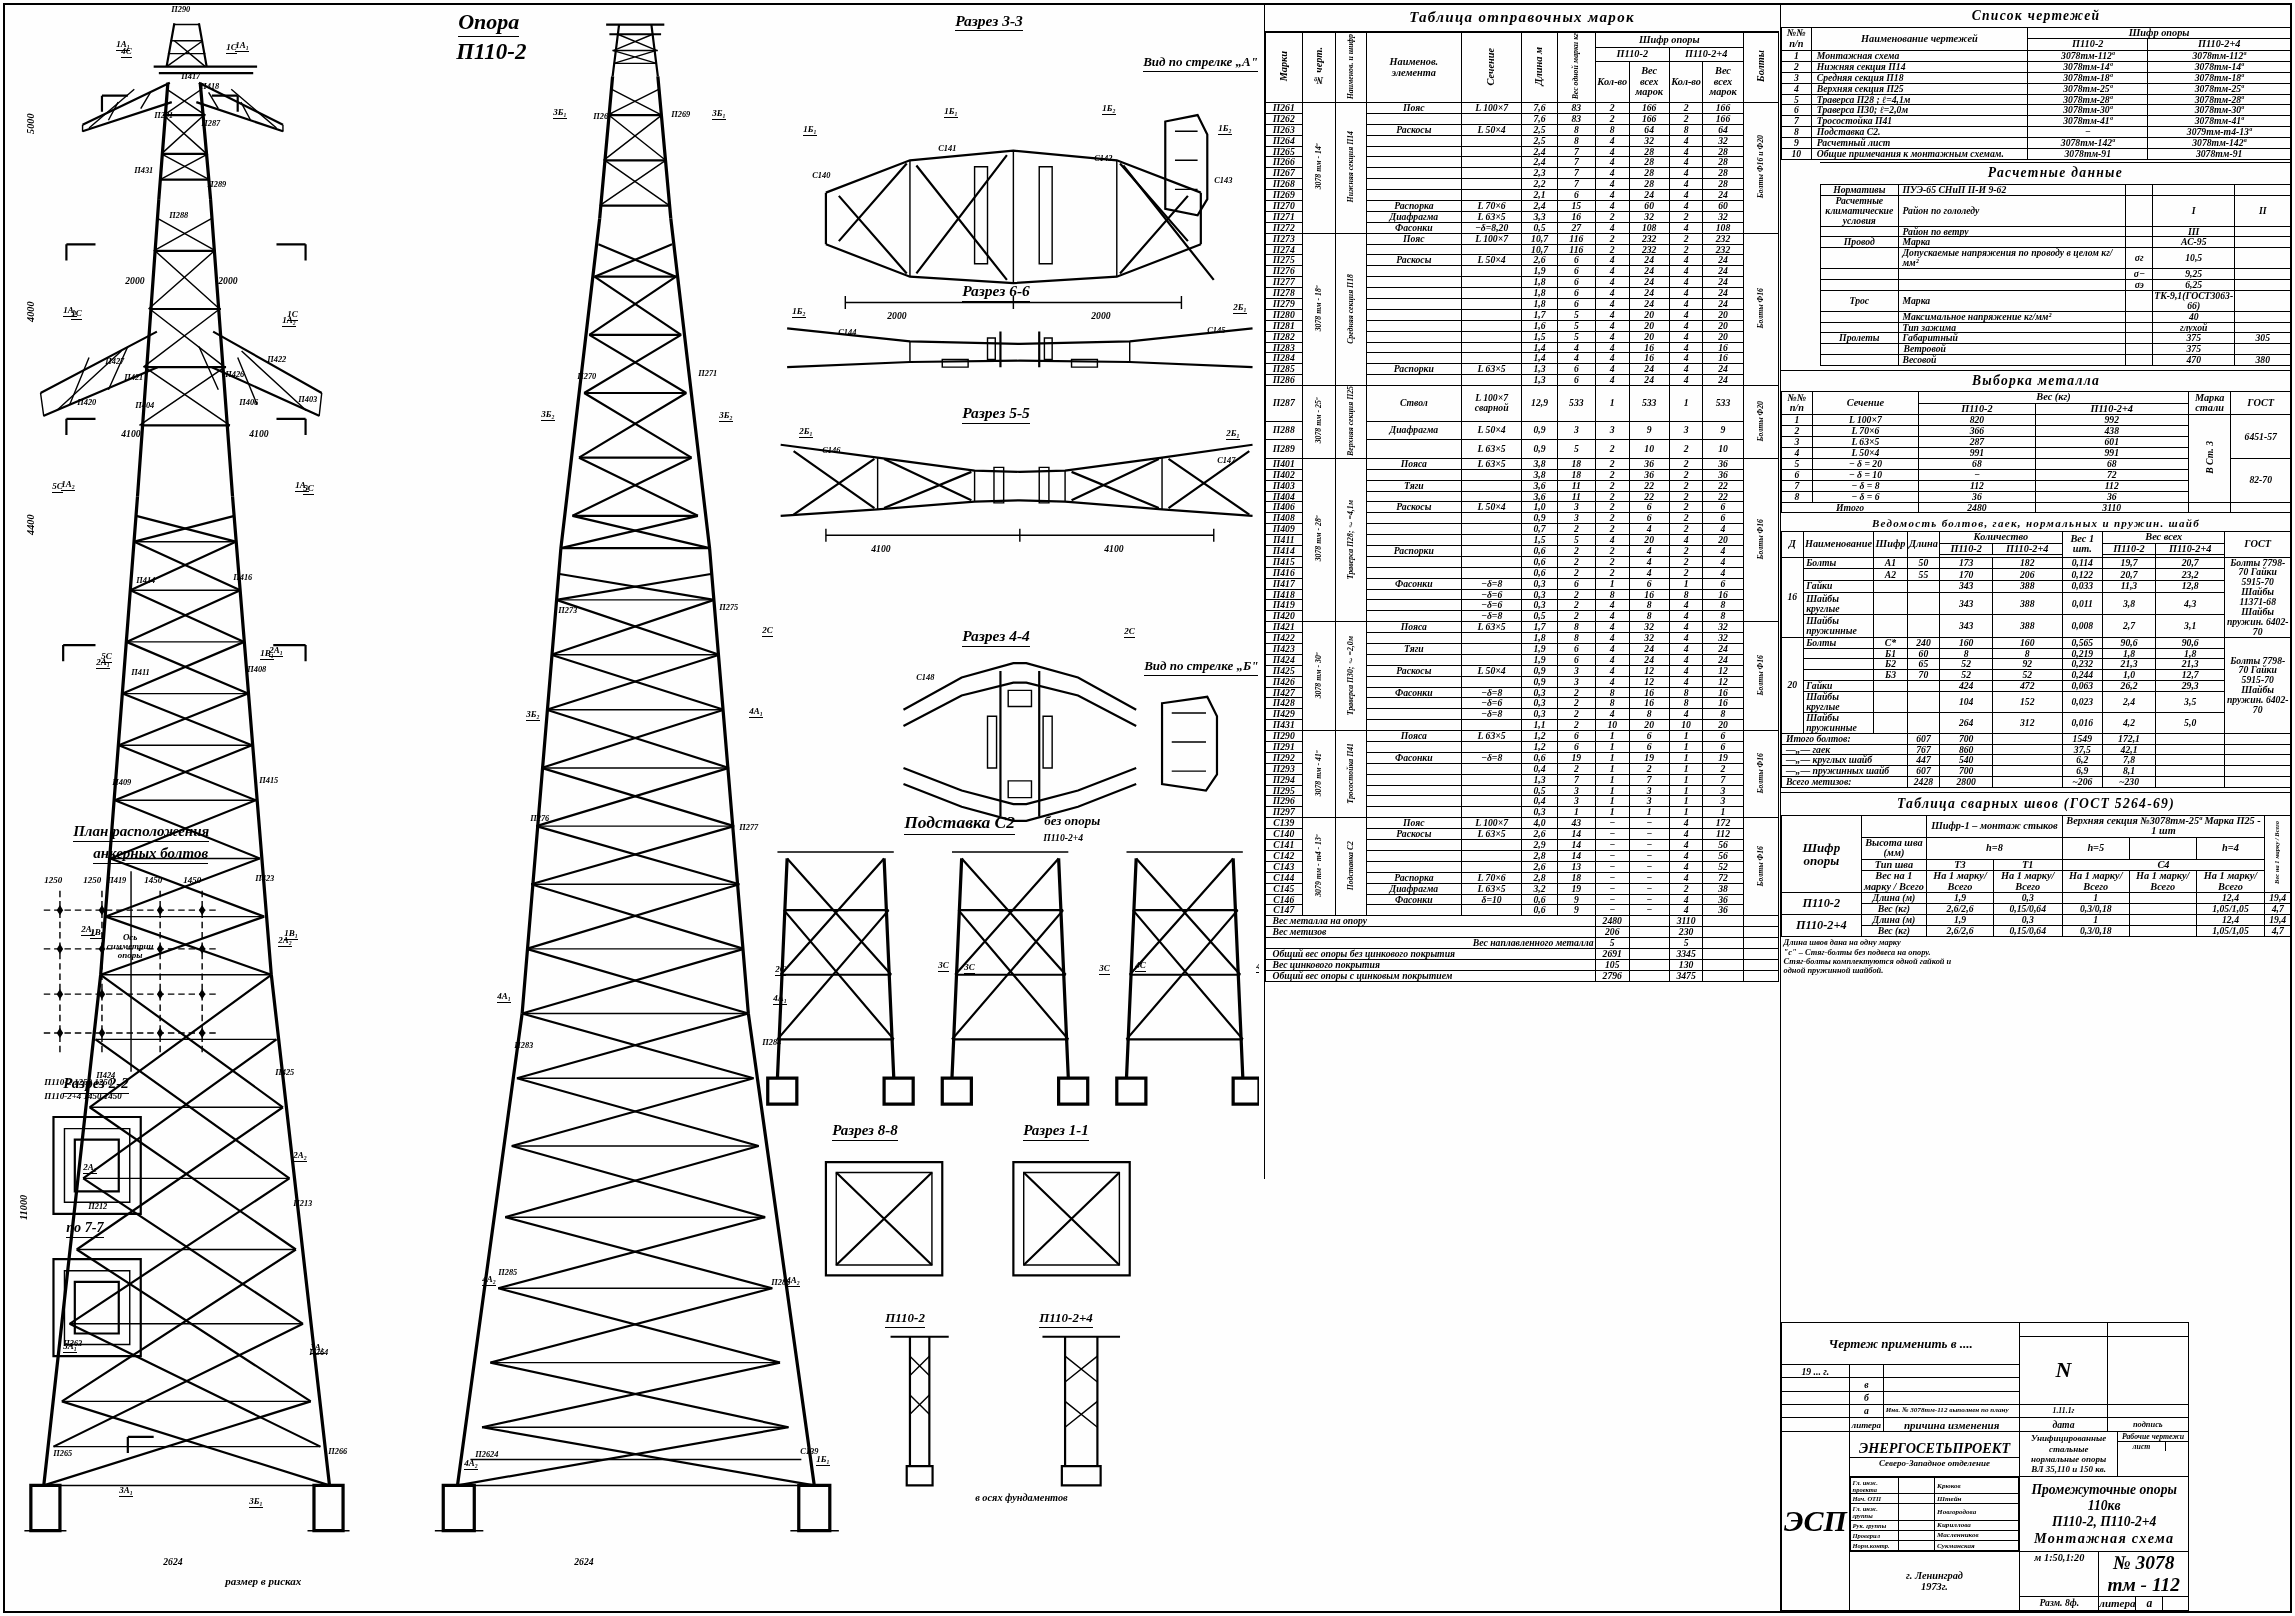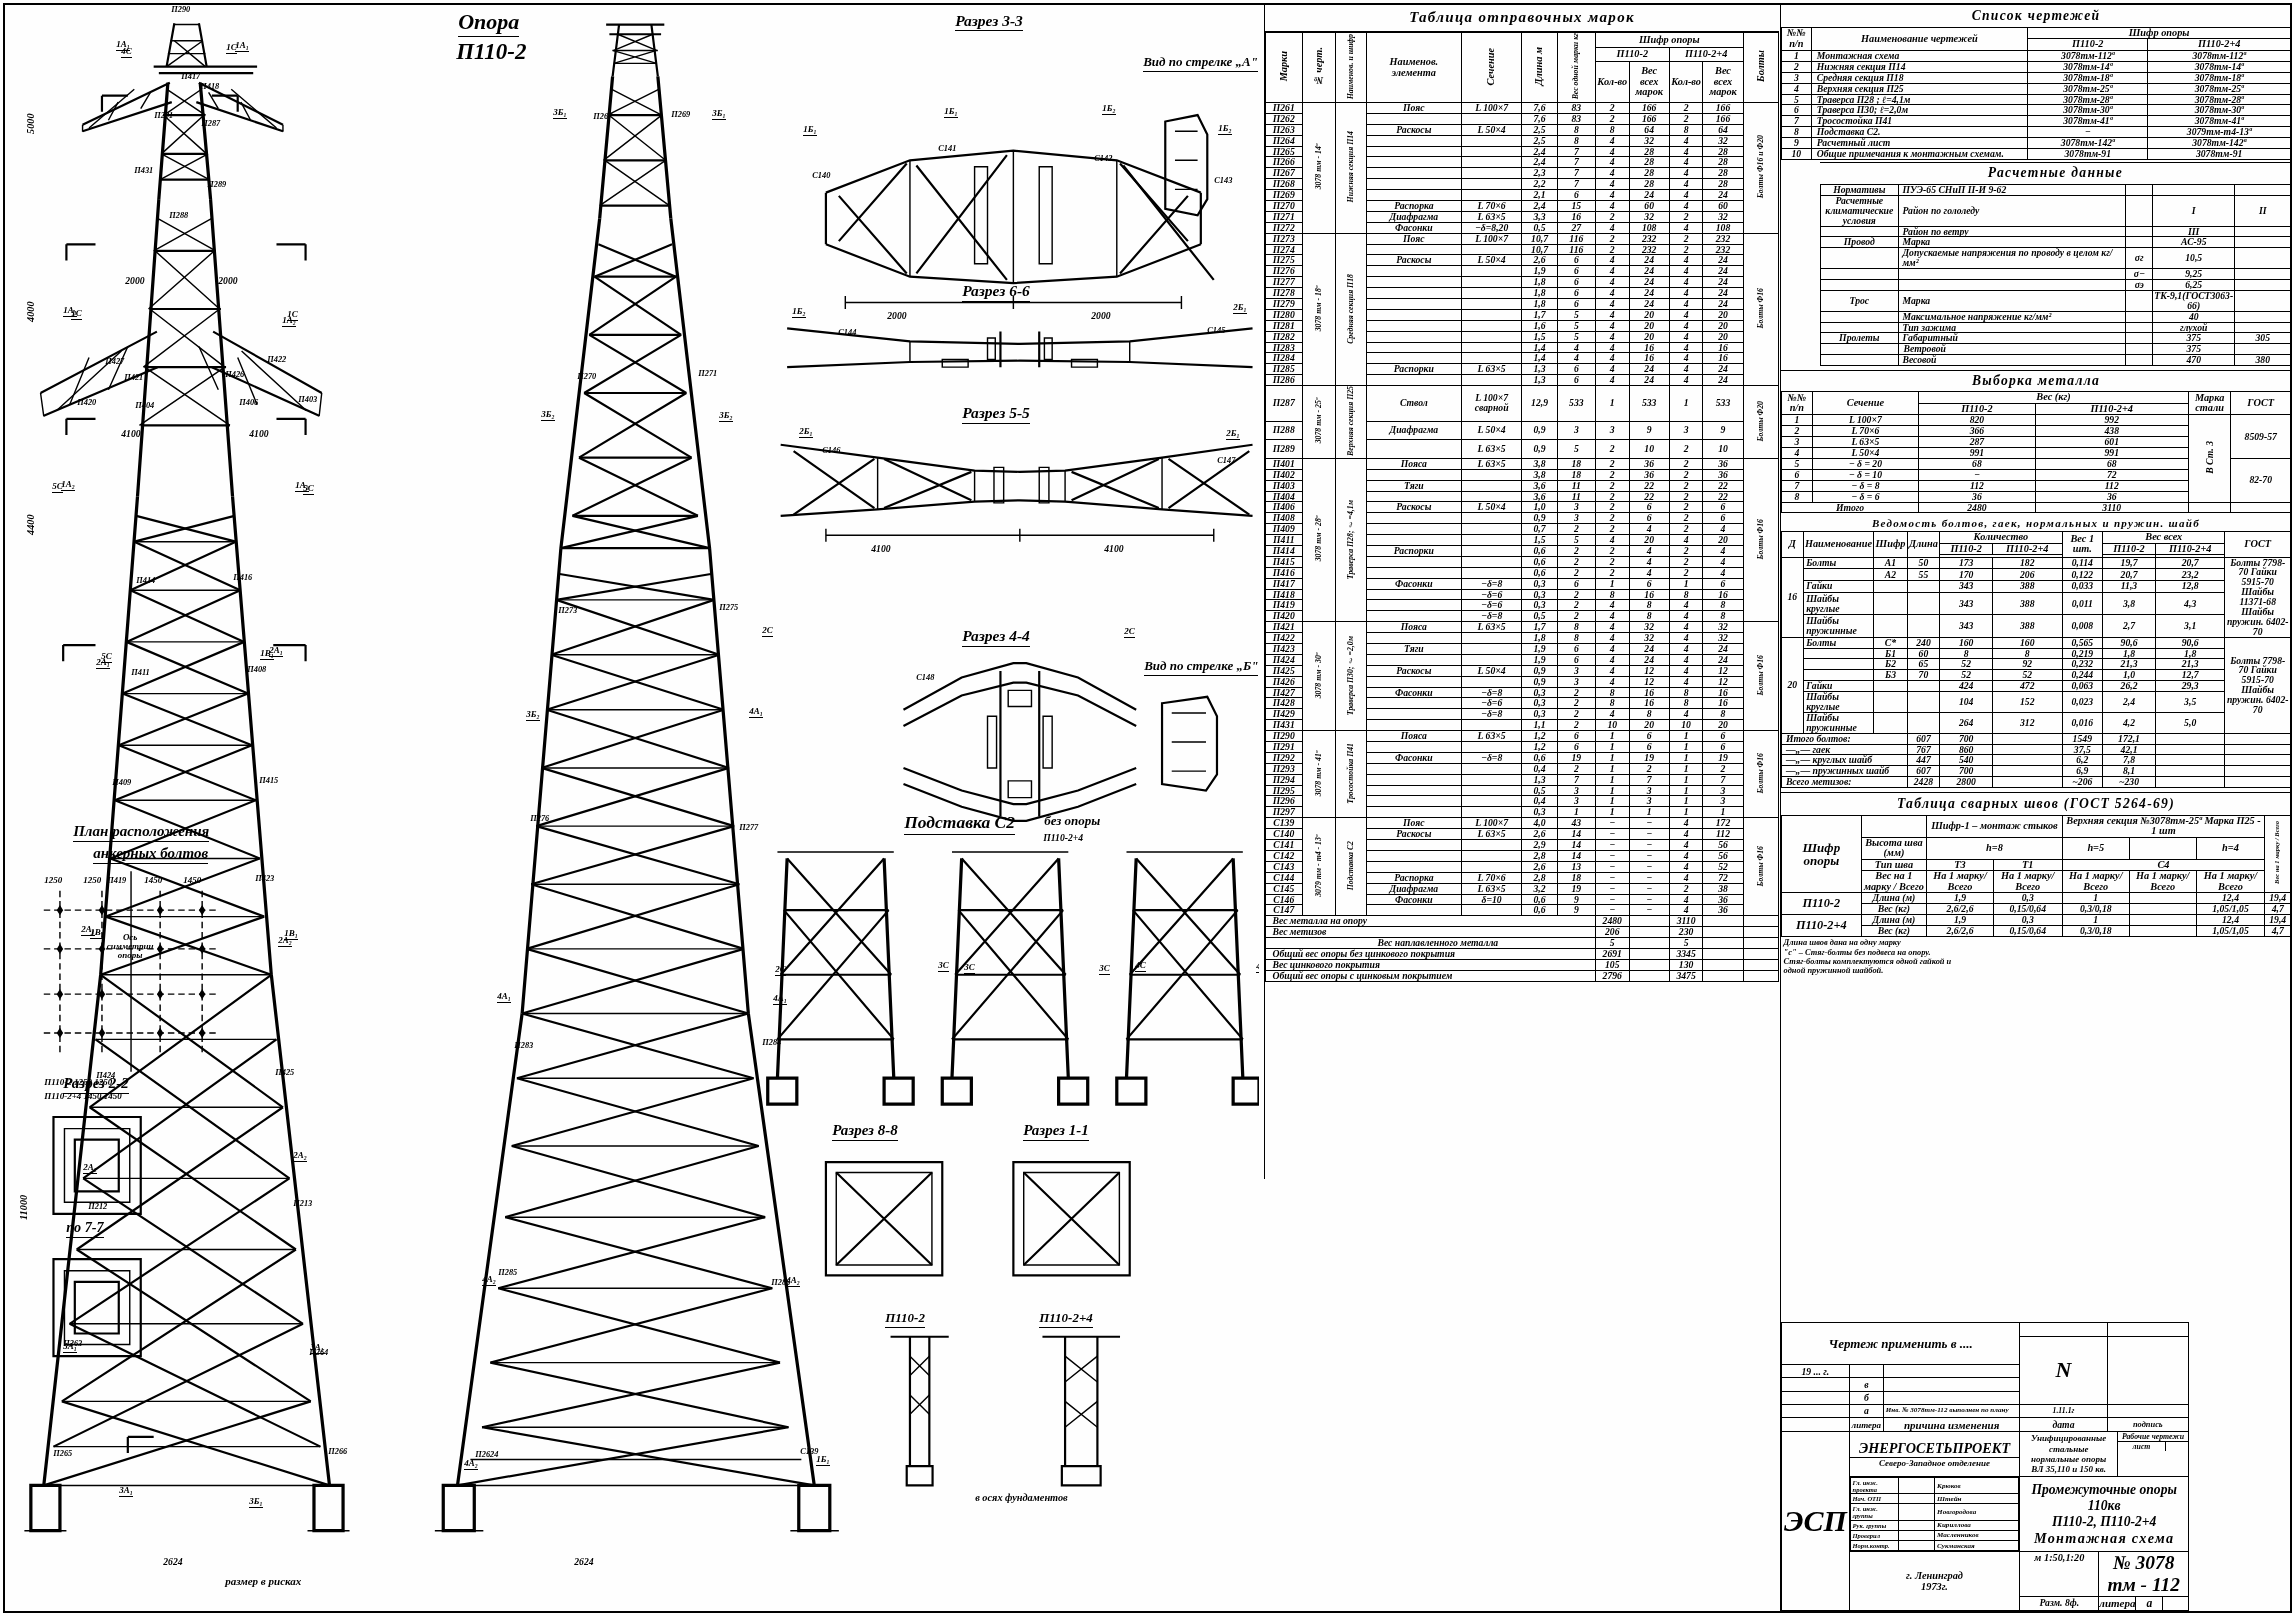--- a/index.html
+++ b/index.html
@@ -1243,21 +1243,21 @@
             </tr>
             <tr>
               <td colspan="7" class="sm" style="text-align:left;padding-left:6.5px">Вес метизов</td>
               <td class="sm">206</td>
               <td></td>
               <td class="sm">230</td>
               <td></td>
               <td></td>
             </tr>
             <tr>
-              <td colspan="7" class="sm" style="text-align:center;padding-left:16px">Вес наплавленного металла</td>
+              <td colspan="7" class="sm" style="text-align:right;padding-left:16px">Вес наплавленного металла</td>
               <td class="sm">5</td>
               <td></td>
               <td class="sm">5</td>
               <td></td>
               <td></td>
             </tr>
             <tr>
               <td colspan="7" class="sm" style="text-align:left;padding-left:6.5px">Общий вес опоры без цинкового покрытия</td>
               <td class="sm">2691</td>
               <td></td>
@@ -1476,21 +1476,21 @@
             <tr>
               <th class="sm">П110-2</th>
               <th class="sm">П110-2+4</th>
             </tr>
             <tr>
               <td class="sm">1</td>
               <td class="sm">L 100×7</td>
               <td class="sm">820</td>
               <td class="sm">992</td>
               <td rowspan="8"><span class="vert">В Ст. 3</span></td>
-              <td rowspan="4" class="sm">8509-57</td>
+              <td rowspan="4" class="sm">6451-57</td>
             </tr>
             <tr>
               <td class="sm">2</td>
               <td class="sm">L 70×6</td>
               <td class="sm">366</td>
               <td class="sm">438</td>
             </tr>
             <tr>
               <td class="sm">3</td>
               <td class="sm">L 63×5</td>

